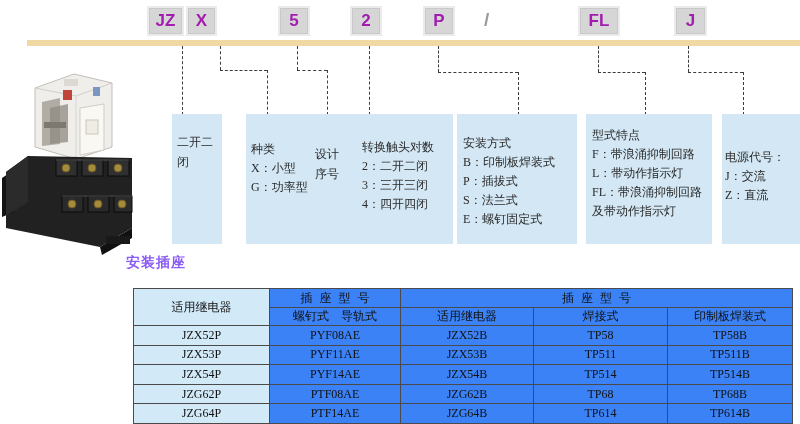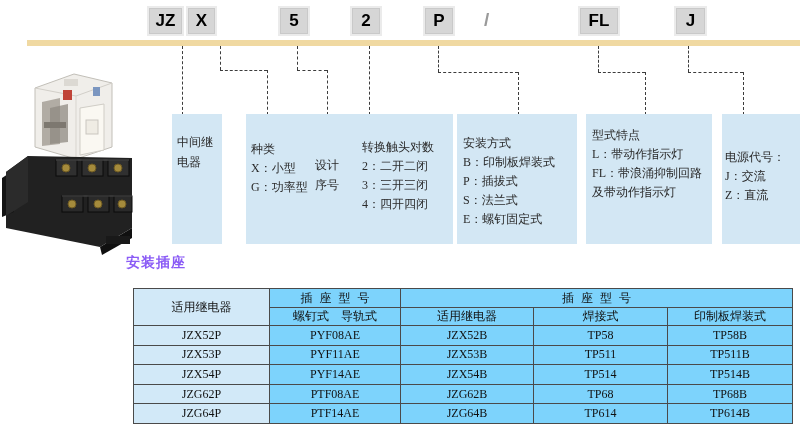--- a/index.html
+++ b/index.html
@@ -4,52 +4,52 @@
 <style>
   html,body{margin:0;padding:0;background:#ffffff;}
   .page{position:relative;width:800px;height:424px;background:#ffffff;overflow:hidden;
         font-family:"Liberation Serif","DejaVu Serif",serif;color:#222;}
 
   
   .code-seg{position:absolute;top:8px;height:24px;background:#d6d6d6;
             border:1px solid #c9c9c9;box-shadow:0 0 0 2px #ebebeb;
             display:flex;align-items:center;justify-content:center;
             font-family:"Liberation Sans","DejaVu Sans",sans-serif;
-            font-weight:bold;font-size:17px;color:#000000;}
+            font-weight:bold;font-size:17px;color:#a21caf;}
   .code-sep{position:absolute;top:6px;height:28px;display:flex;align-items:center;
             font-family:"Liberation Sans",sans-serif;font-weight:bold;
             font-size:19px;color:#9a9a9a;}
 
   
   .bar{position:absolute;left:27px;top:40px;width:773px;height:6px;background:#f0d9a2;}
 
   
   .dv{position:absolute;width:0;border-left:1px dashed #3c3c3c;}
   .dh{position:absolute;height:0;border-top:1px dashed #3c3c3c;}
 
   
   .lbox{position:absolute;top:114px;height:130px;background:#d3e7f4;
         box-sizing:border-box;font-size:12px;line-height:19px;color:#2a2a2a;}
   .lbox .ln{display:block;}
   .b1{left:172px;width:50px;padding:18px 5px 0;line-height:20px;}
   .b2{left:230px;width:70px;padding:26px 5px 0;margin-left:16px;}
-  .b3{left:310px;width:54px;padding:42px 5px 0;line-height:20px;font-family:Liberation Mono, monospace;}
+  .b3{left:310px;width:54px;padding:30px 5px 0;line-height:20px;}
   .b4{left:357px;width:96px;padding:24px 5px 0;}
   .b5{left:457px;width:120px;padding:20px 6px 0;}
   .b6{left:586px;width:126px;padding:12px 6px 0;}
   .b7{left:722px;width:88px;padding:34px 3px 0;}
 
   
   .sec-title{position:absolute;left:126px;top:254px;
              font-family:"Liberation Sans","DejaVu Sans",sans-serif;
              font-weight:bold;font-size:14px;color:#8b5cf6;letter-spacing:1px;}
   table.sock{position:absolute;left:133px;top:288px;width:659px;
              border-collapse:collapse;table-layout:fixed;}
   table.sock td{border:1px solid #4a4a4a;text-align:center;vertical-align:middle;
-                font-size:12px;padding:0;background:#7dd3fc;overflow:hidden;
+                font-size:12px;padding:0;background:#3b82f6;overflow:hidden;
                 white-space:nowrap;color:#111;}
   table.sock td.c1{background:#d2e9f8;}
   table.sock tr.h1 td{height:18px;}
   table.sock tr.h2 td{height:17px;}
   table.sock tr.br td{height:18.6px;text-align:center;}
   td.grp{letter-spacing:7px;text-indent:7px;}
 
   
   .photo{position:absolute;left:0px;top:60px;width:140px;height:200px;}
 </style>
@@ -89,21 +89,21 @@
     <div class="dv" style="left:598px;top:46px;height:26px;"></div>
     <div class="dh" style="left:598px;top:72px;width:47px;"></div>
     <div class="dv" style="left:645px;top:72px;height:43px;"></div>
 
     <div class="dv" style="left:688px;top:46px;height:26px;"></div>
     <div class="dh" style="left:688px;top:72px;width:55px;"></div>
     <div class="dv" style="left:743px;top:72px;height:43px;"></div>
   </div>
 
   <div class="lbox b1">
-    <span class="ln">中间继电器</span>
+    <span class="ln">二开二闭</span>
   </div>
   <div class="lbox b2">
     <span class="ln">种类</span>
     <span class="ln">X：小型</span>
     <span class="ln">G：功率型</span>
   </div>
   <div class="lbox b3">
     <span class="ln">设计</span>
     <span class="ln">序号</span>
   </div>
@@ -115,20 +115,21 @@
   </div>
   <div class="lbox b5">
     <span class="ln">安装方式</span>
     <span class="ln">B：印制板焊装式</span>
     <span class="ln">P：插拔式</span>
     <span class="ln">S：法兰式</span>
     <span class="ln">E：螺钉固定式</span>
   </div>
   <div class="lbox b6">
     <span class="ln">型式特点</span>
+    <span class="ln">F：带浪涌抑制回路</span>
     <span class="ln">L：带动作指示灯</span>
     <span class="ln">FL：带浪涌抑制回路及带动作指示灯</span>
   </div>
   <div class="lbox b7">
     <span class="ln">电源代号：</span>
     <span class="ln">J：交流</span>
     <span class="ln">Z：直流</span>
   </div>
 
   <svg class="photo" viewBox="0 0 140 200">

